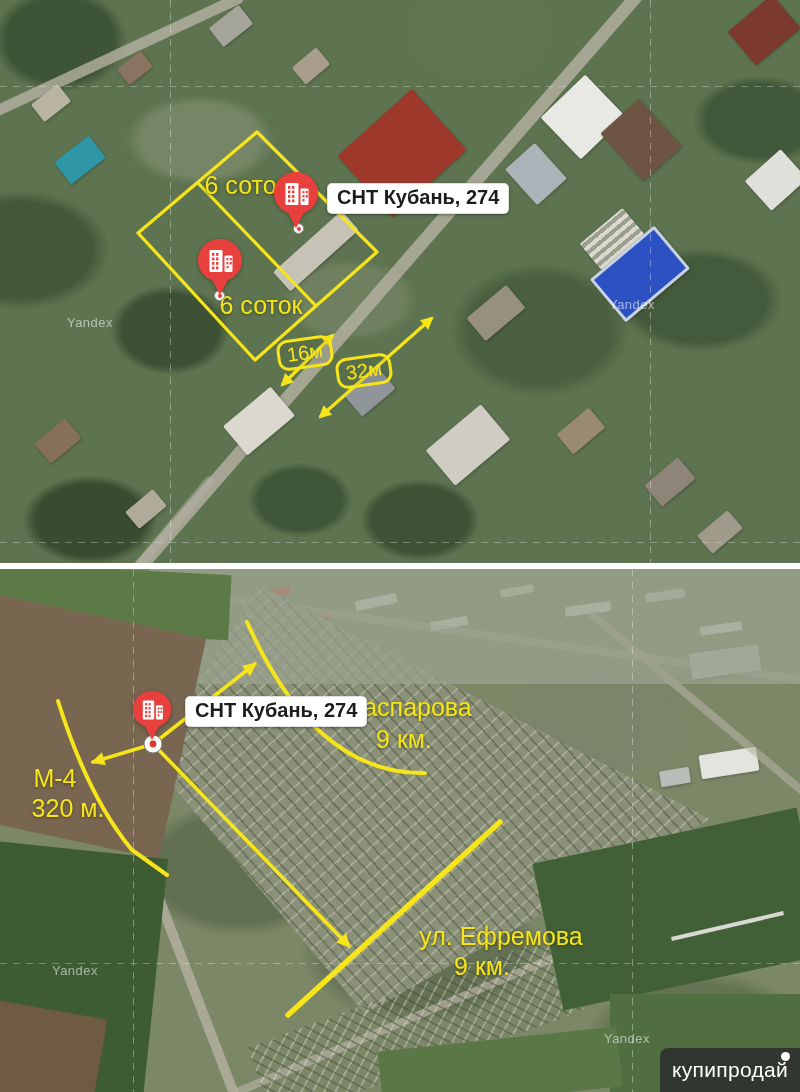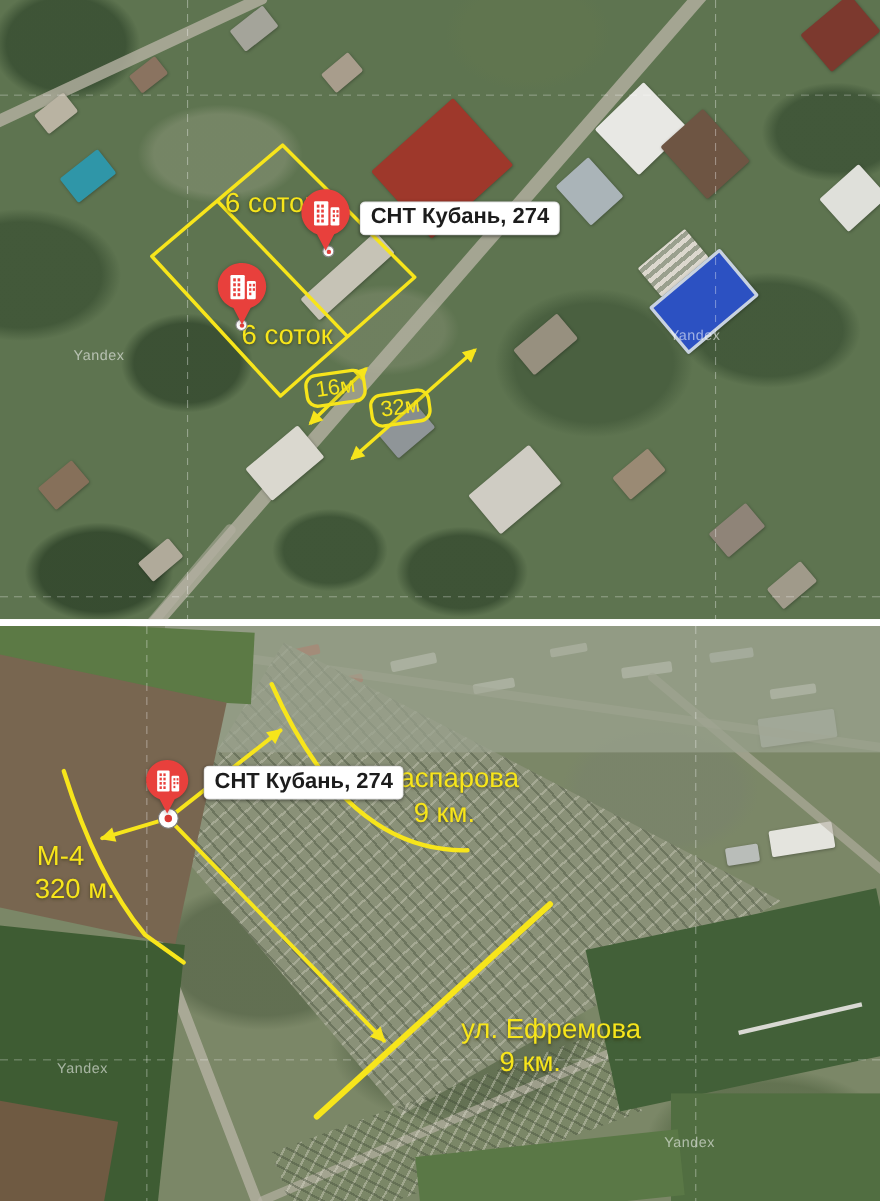--- a/index.html
+++ b/index.html
@@ -263,14 +263,18 @@
     <span class="ytext" style="left:404px;top:157px;">9 км.</span>
     <span class="ytext" style="left:55px;top:196px;text-align:right;">М-4</span>
     <span class="ytext" style="left:68px;top:226px;">320 м.</span>
     <span class="ytext" style="left:501px;top:354px;">ул. Ефремова</span>
     <span class="ytext" style="left:482px;top:384px;">9 км.</span>
 
     <span class="ywm" style="left:75px;top:394px;">Yandex</span>
     <span class="ywm" style="left:627px;top:462px;">Yandex</span>
   </section>
 
+  <div class="badge">
+    <span>купипродай</span>
+    <i></i>
+  </div>
 
 </div>
 
 </body></html>

